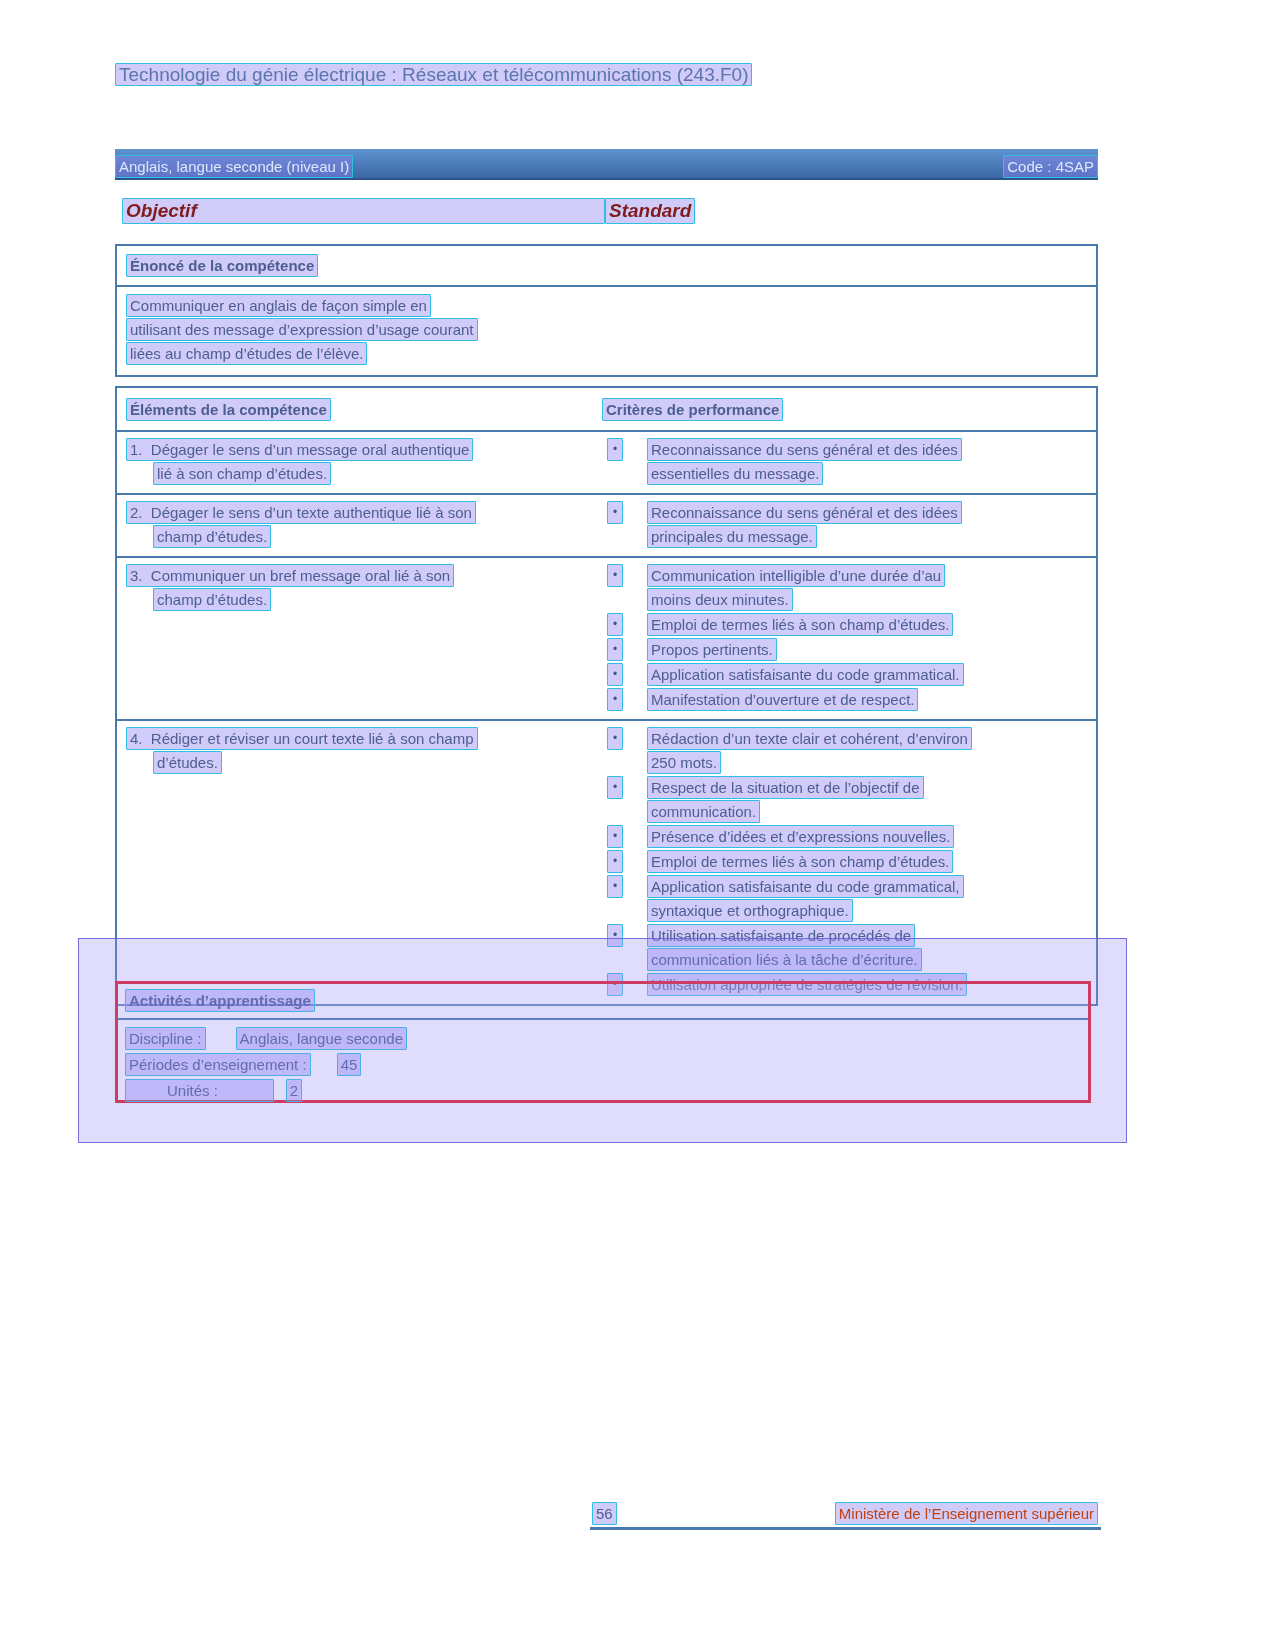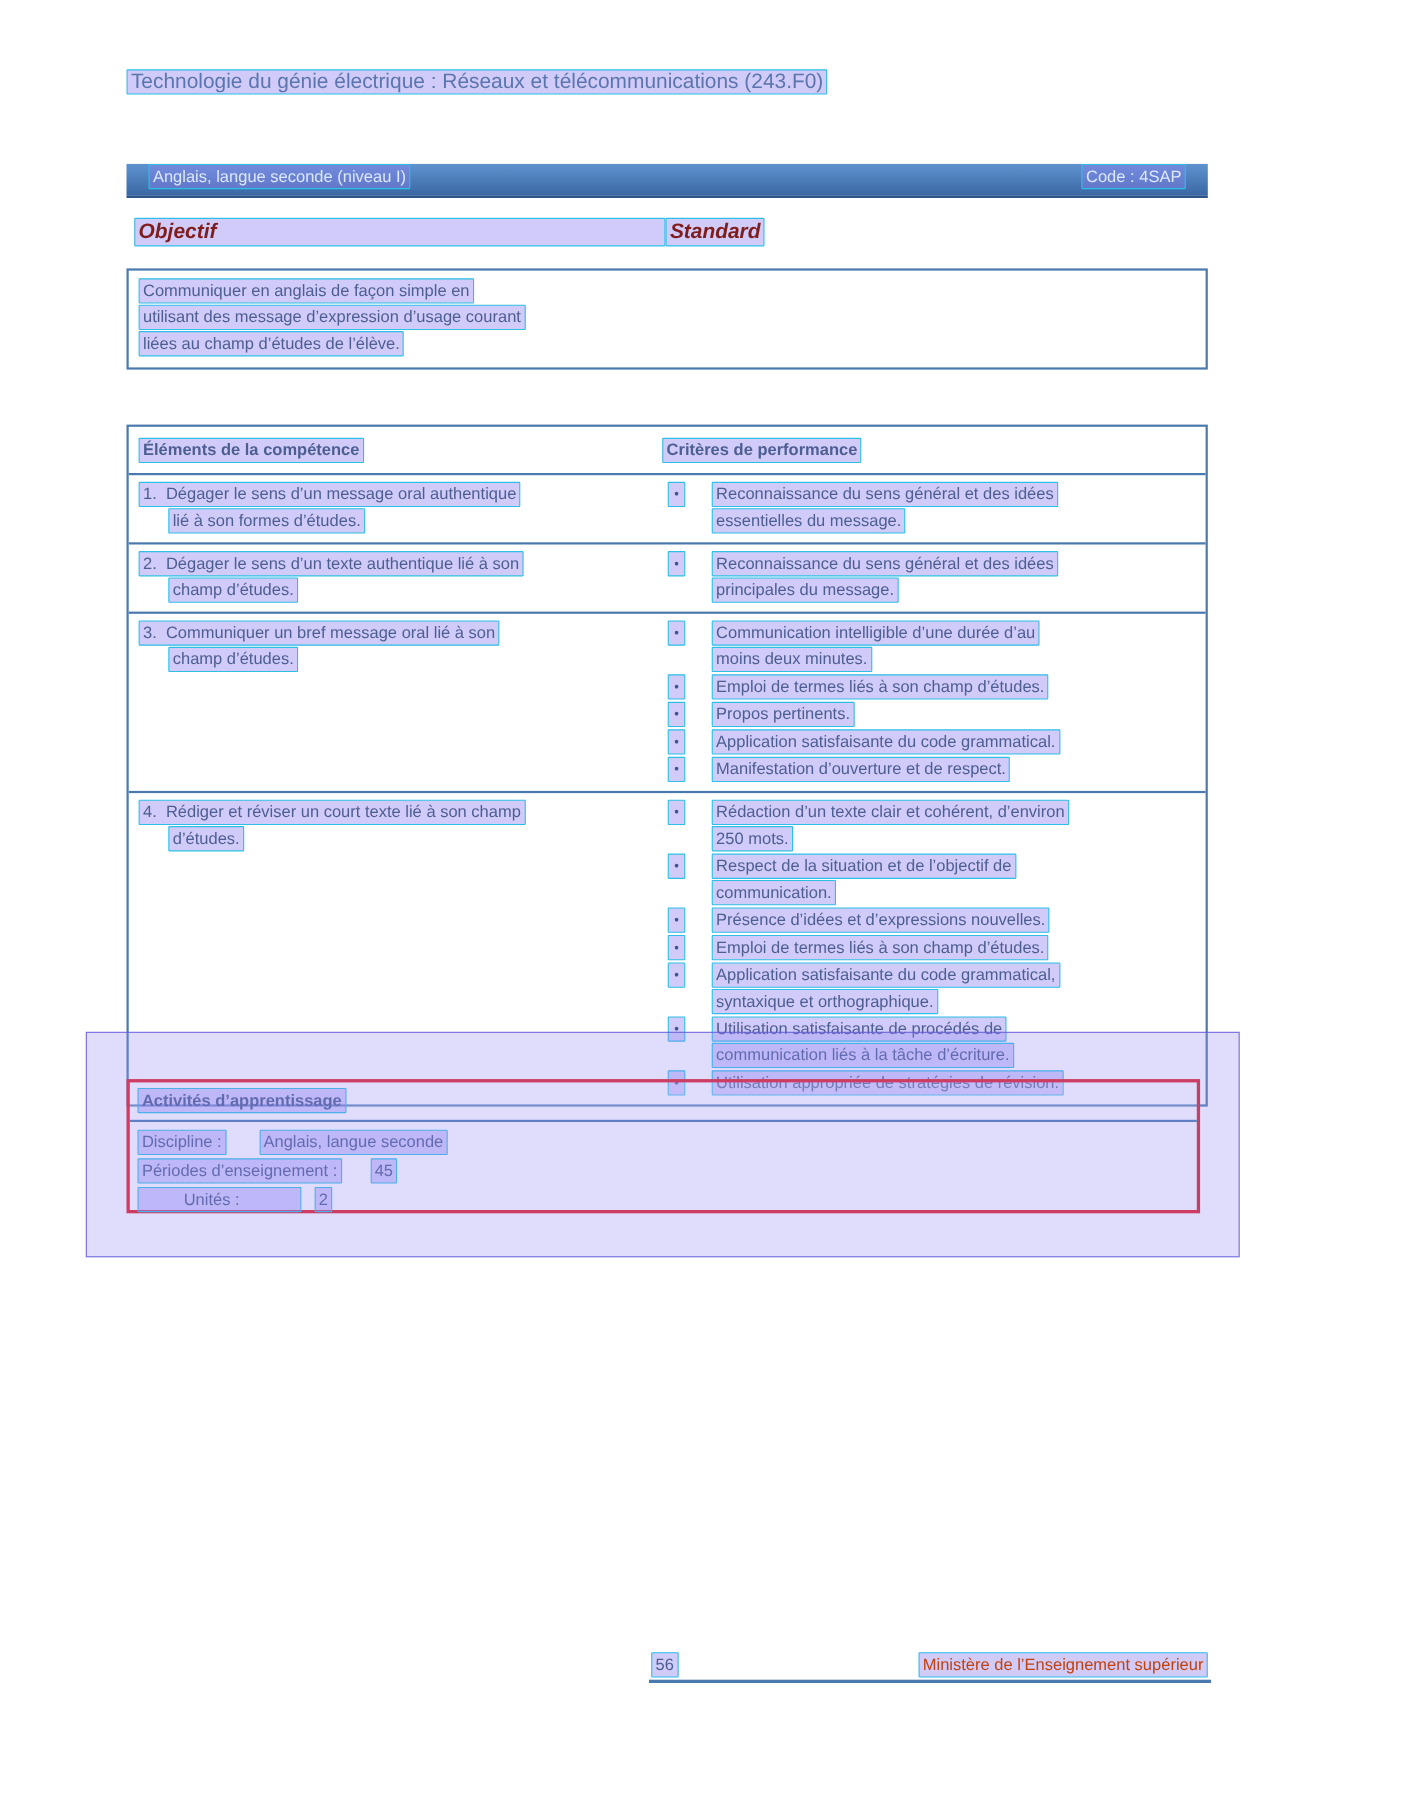--- a/index.html
+++ b/index.html
@@ -20,22 +20,22 @@
   }
   .bold { font-weight:bold; }
   .line { margin-bottom:1px; }
   .indent { margin-left:27px; }
 
   .doc-header { position:absolute; left:115px; top:63px; font-size:19px; color:#5b76ad; }
 
   .banner {
     position:absolute; left:115px; top:149px; width:983px; height:31px;
     background:linear-gradient(#5e93cf, #3a67a4);
-    display:flex; justify-content:space-between; align-items:flex-start;
-    padding:0 20px; color:#dce8fc; font-size:15px;
+    display:flex; justify-content:space-between; align-items:flex-end;
+    padding:0 0; color:#dce8fc; font-size:15px;
     border-bottom:2px solid #2d5488;
   }
 
   .objstd { position:absolute; left:122px; top:198px; font-size:19px; font-weight:bold; font-style:italic; color:#7f1d1d; }
   .objstd .obj { width:483px; }
   .objstd .hl { line-height:22px; }
 
   .box-border { border:2px solid #4a79ad; }
 
   .enonce { position:absolute; left:115px; top:244px; width:983px; }
@@ -90,41 +90,44 @@
   <div class="banner">
     <span class="hl">Anglais, langue seconde (niveau I)</span>
     <span class="hl">Code : 4SAP</span>
   </div>
 
   <div class="objstd">
     <span class="hl obj">Objectif</span><span class="hl std">Standard</span>
   </div>
 
   <div class="enonce box-border">
+    <div class="enonce-title-row">
+      <span class="hl bold">Énoncé de la compétence</span>
+    </div>
     <div class="enonce-body">
       <div class="line"><span class="hl">Communiquer en anglais de façon simple en</span></div>
       <div class="line"><span class="hl">utilisant des message d’expression d’usage courant</span></div>
       <div class="line"><span class="hl">liées au champ d’études de l’élève.</span></div>
     </div>
   </div>
 
   <div class="comp-table box-border">
     <div class="thead">
       <div class="cell-left">
         <span class="hl bold">Éléments de la compétence</span>
       </div>
       <div class="cell-right">
         <span class="hl bold">Critères de performance</span>
       </div>
     </div>
 
     <div class="trow">
       <div class="cell-left">
         <div class="line"><span class="hl">1.  Dégager le sens d’un message oral authentique</span></div>
-        <div class="line indent"><span class="hl">lié à son formes d’études.</span></div>
+        <div class="line indent"><span class="hl">lié à son champ d’études.</span></div>
       </div>
       <div class="cell-right">
         <div class="crit">
           <span class="hl bullet">•</span>
           <div class="blines">
             <div class="line"><span class="hl">Reconnaissance du sens général et des idées</span></div>
             <div class="line"><span class="hl">essentielles du message.</span></div>
           </div>
         </div>
       </div>

